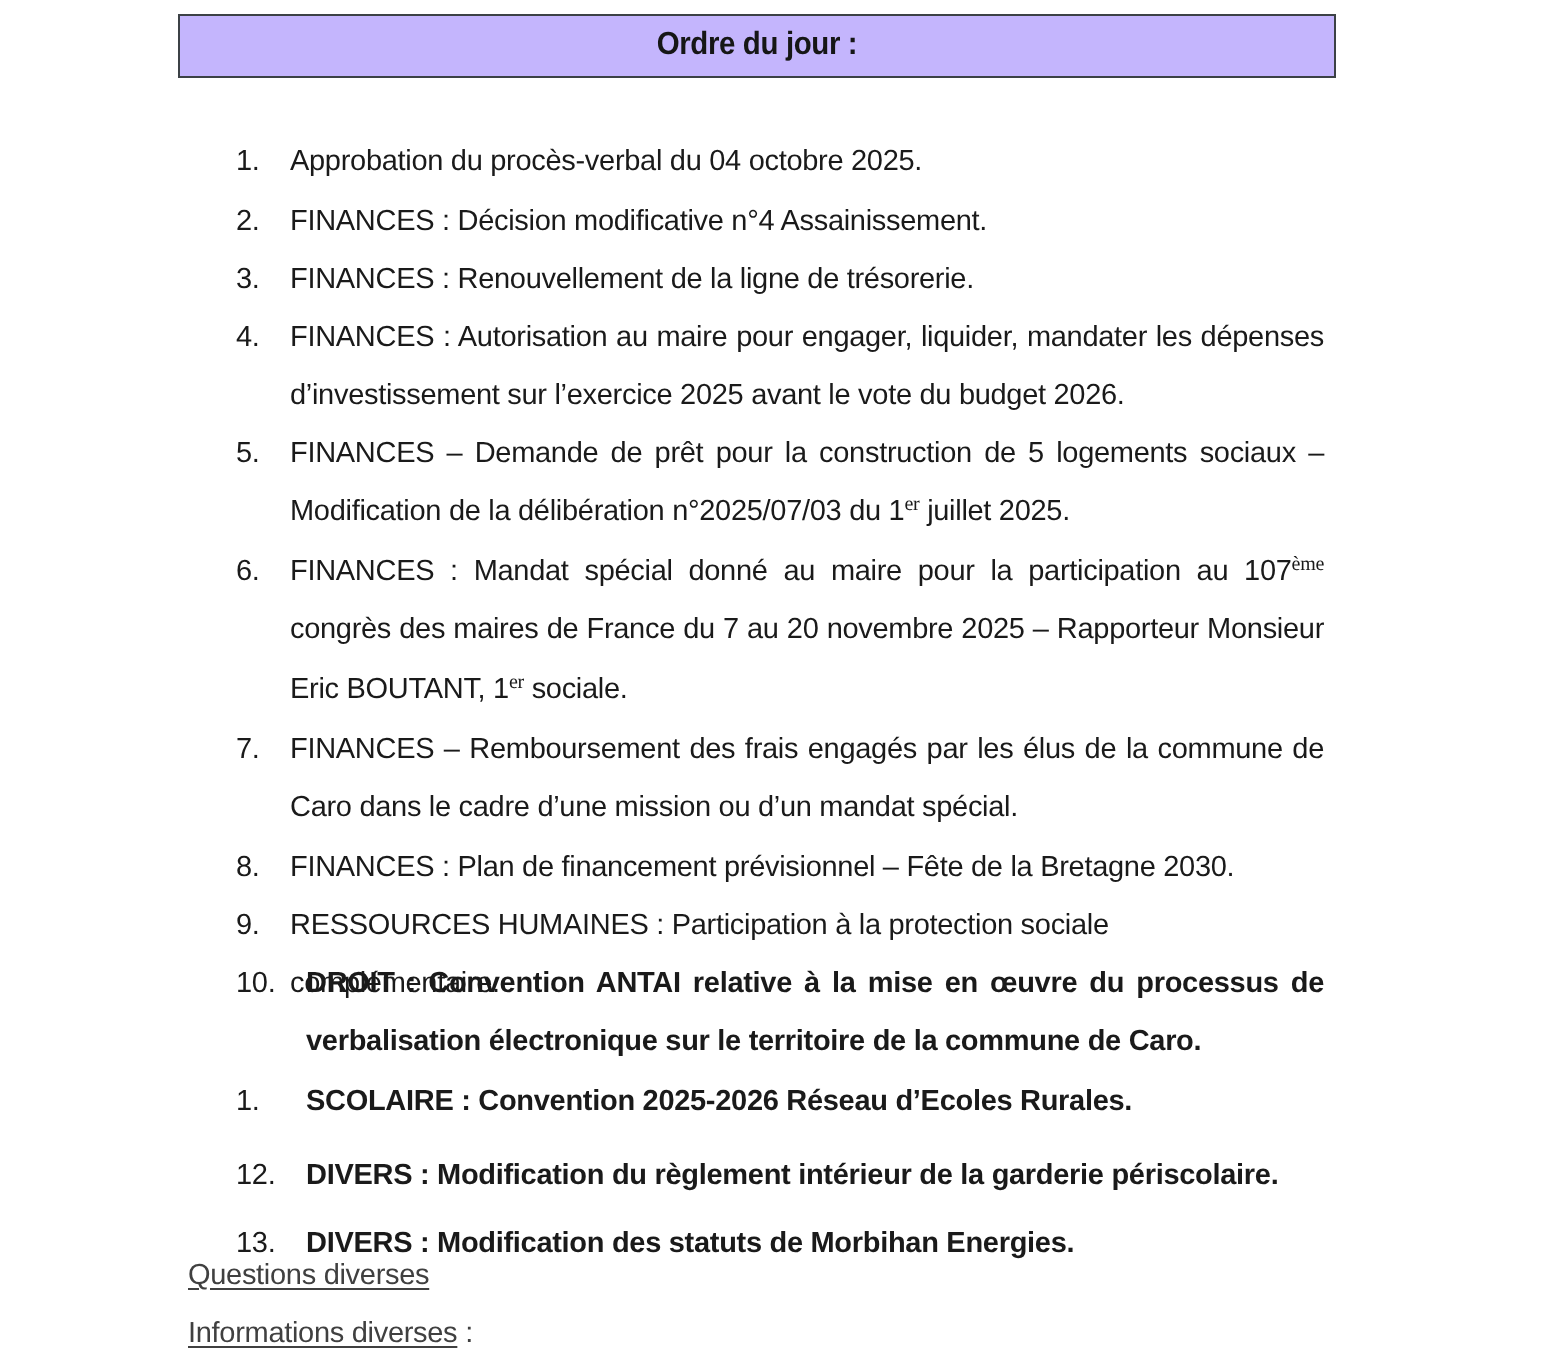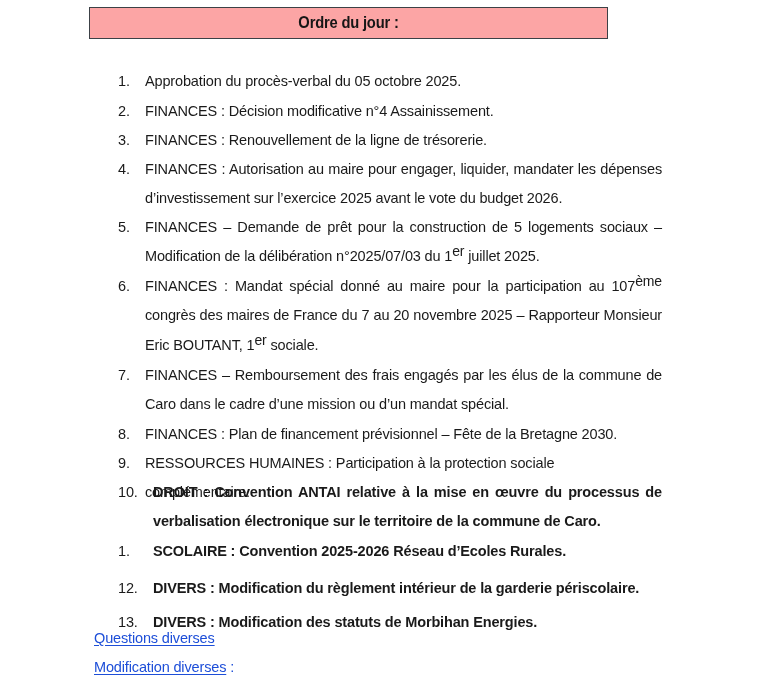--- a/index.html
+++ b/index.html
@@ -12,23 +12,23 @@
       height: 686px;
       position: relative;
       overflow: hidden;
       font-family: "Liberation Sans", "DejaVu Sans", sans-serif;
       color: #1a1a1a;
     }
     .header-box {
       position: absolute;
       left: 89px;
       top: 7px;
-      width: 519px;
+      width: 579px;
       height: 32px;
-      background: #fca5a5;
+      background: #c4b5fd;
       border: 1.5px solid #3c4146;
       box-sizing: border-box;
       display: flex;
       align-items: center;
       justify-content: center;
     }
     .header-title {
       font-weight: bold;
       font-size: 16px;
       letter-spacing: -0.2px;
@@ -61,51 +61,52 @@
     }
     .item.justify .text {
       text-align: justify;
       text-align-last: left;
     }
     .item.two-digit .text {
       margin-left: 35px;
       font-weight: bold;
     }
     sup {
-      font-size: 14px;
+      font-size: 10px;
       line-height: 0;
       vertical-align: 5px;
+      font-family: Liberation Serif, serif;
     }
     .extra {
       position: absolute;
       left: 94px;
       font-size: 14.5px;
       text-decoration: underline;
       text-underline-offset: 2px;
-      color: #1d4ed8;
+      color: #404040;
       letter-spacing: -0.15px;
     }
     .extra .suffix {
       text-decoration: none;
       display: inline-block;
       margin-left: 4px;
     }
   </style>
 </head>
 <body>
 
 <div class="header-box">
   <span class="header-title">Ordre du jour :</span>
 </div>
 
 <div class="agenda">
 
   <div class="item" style="top:67px;">
     <span class="num">1.</span>
-    <span class="text">Approbation du procès-verbal du 05 octobre 2025.</span>
+    <span class="text">Approbation du procès-verbal du 04 octobre 2025.</span>
   </div>
 
   <div class="item" style="top:97px;">
     <span class="num">2.</span>
     <span class="text">FINANCES : Décision modificative n°4 Assainissement.</span>
   </div>
 
   <div class="item" style="top:126px;">
     <span class="num">3.</span>
     <span class="text">FINANCES : Renouvellement de la ligne de trésorerie.</span>
@@ -161,14 +162,14 @@
     <span class="text">DIVERS : Modification des statuts de Morbihan Energies.</span>
   </div>
 
 </div>
 
 <div class="extra" style="top:630px;">
   <span>Questions diverses</span>
 </div>
 
 <div class="extra" style="top:659px;">
-  <span>Modification diverses</span><span class="suffix">:</span>
+  <span>Informations diverses</span><span class="suffix">:</span>
 </div>
 
 </body></html>

